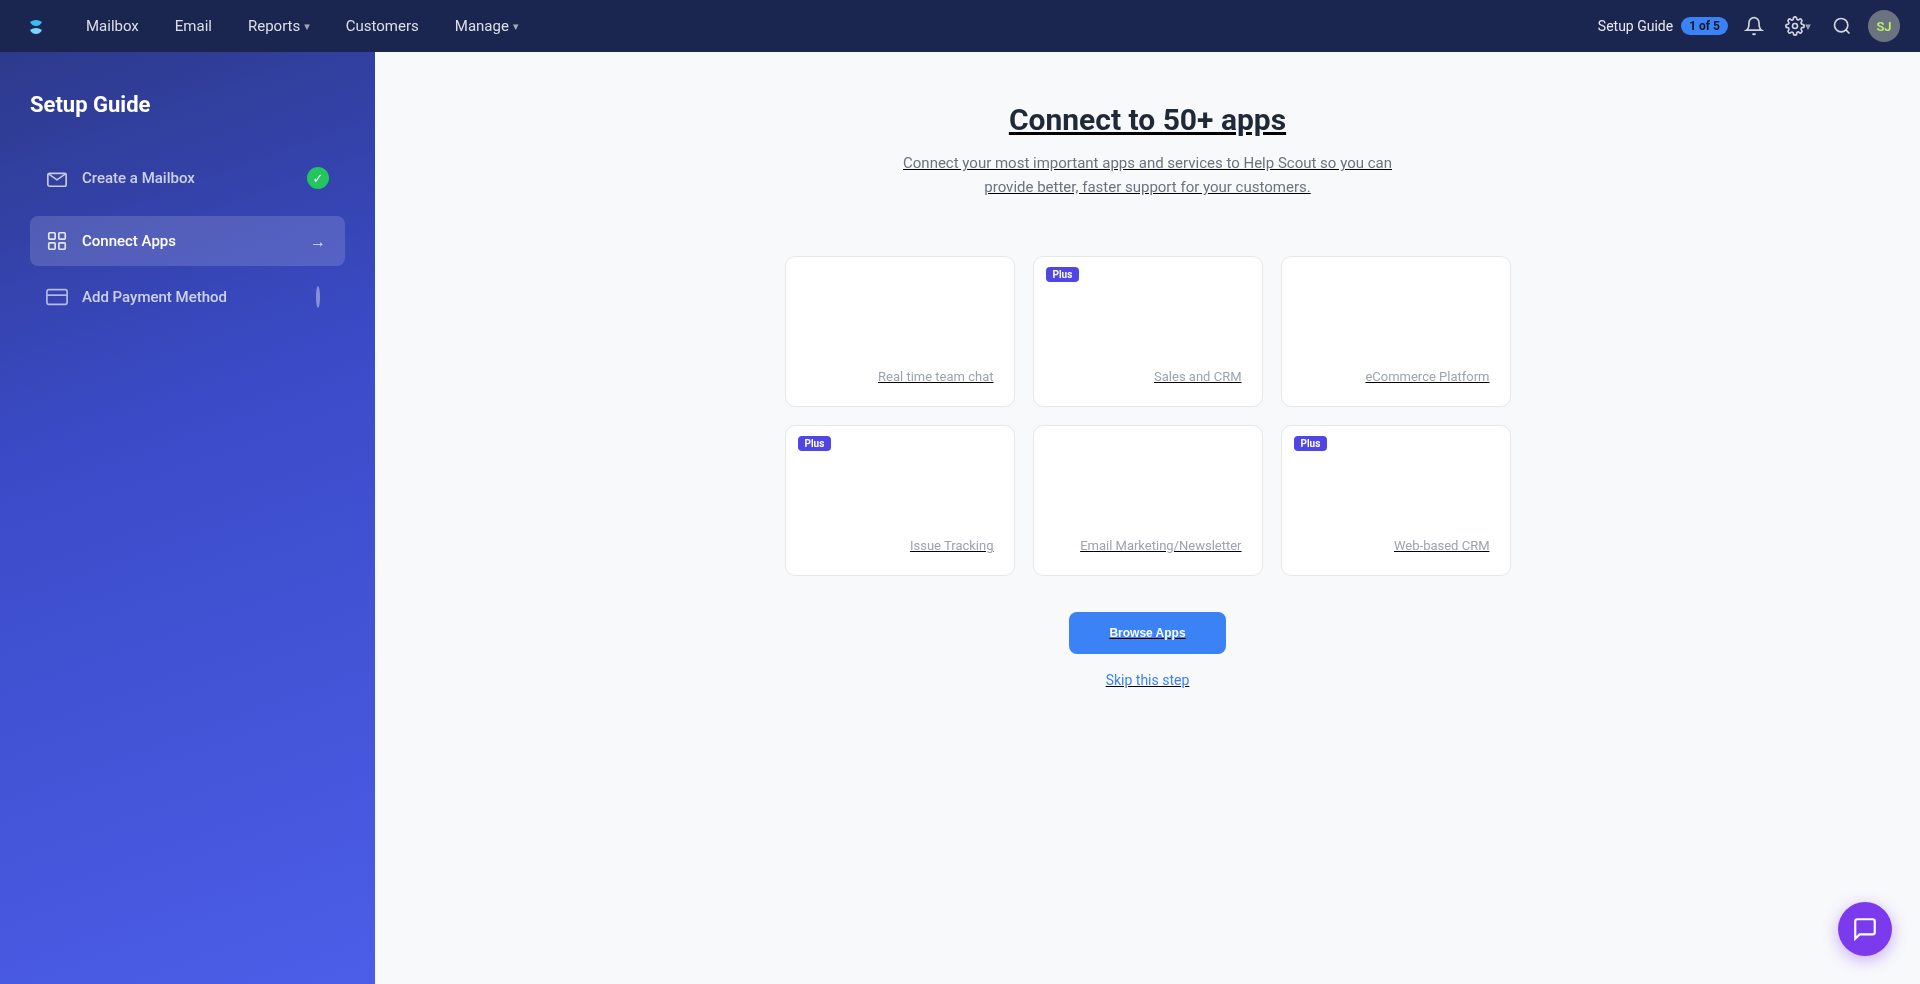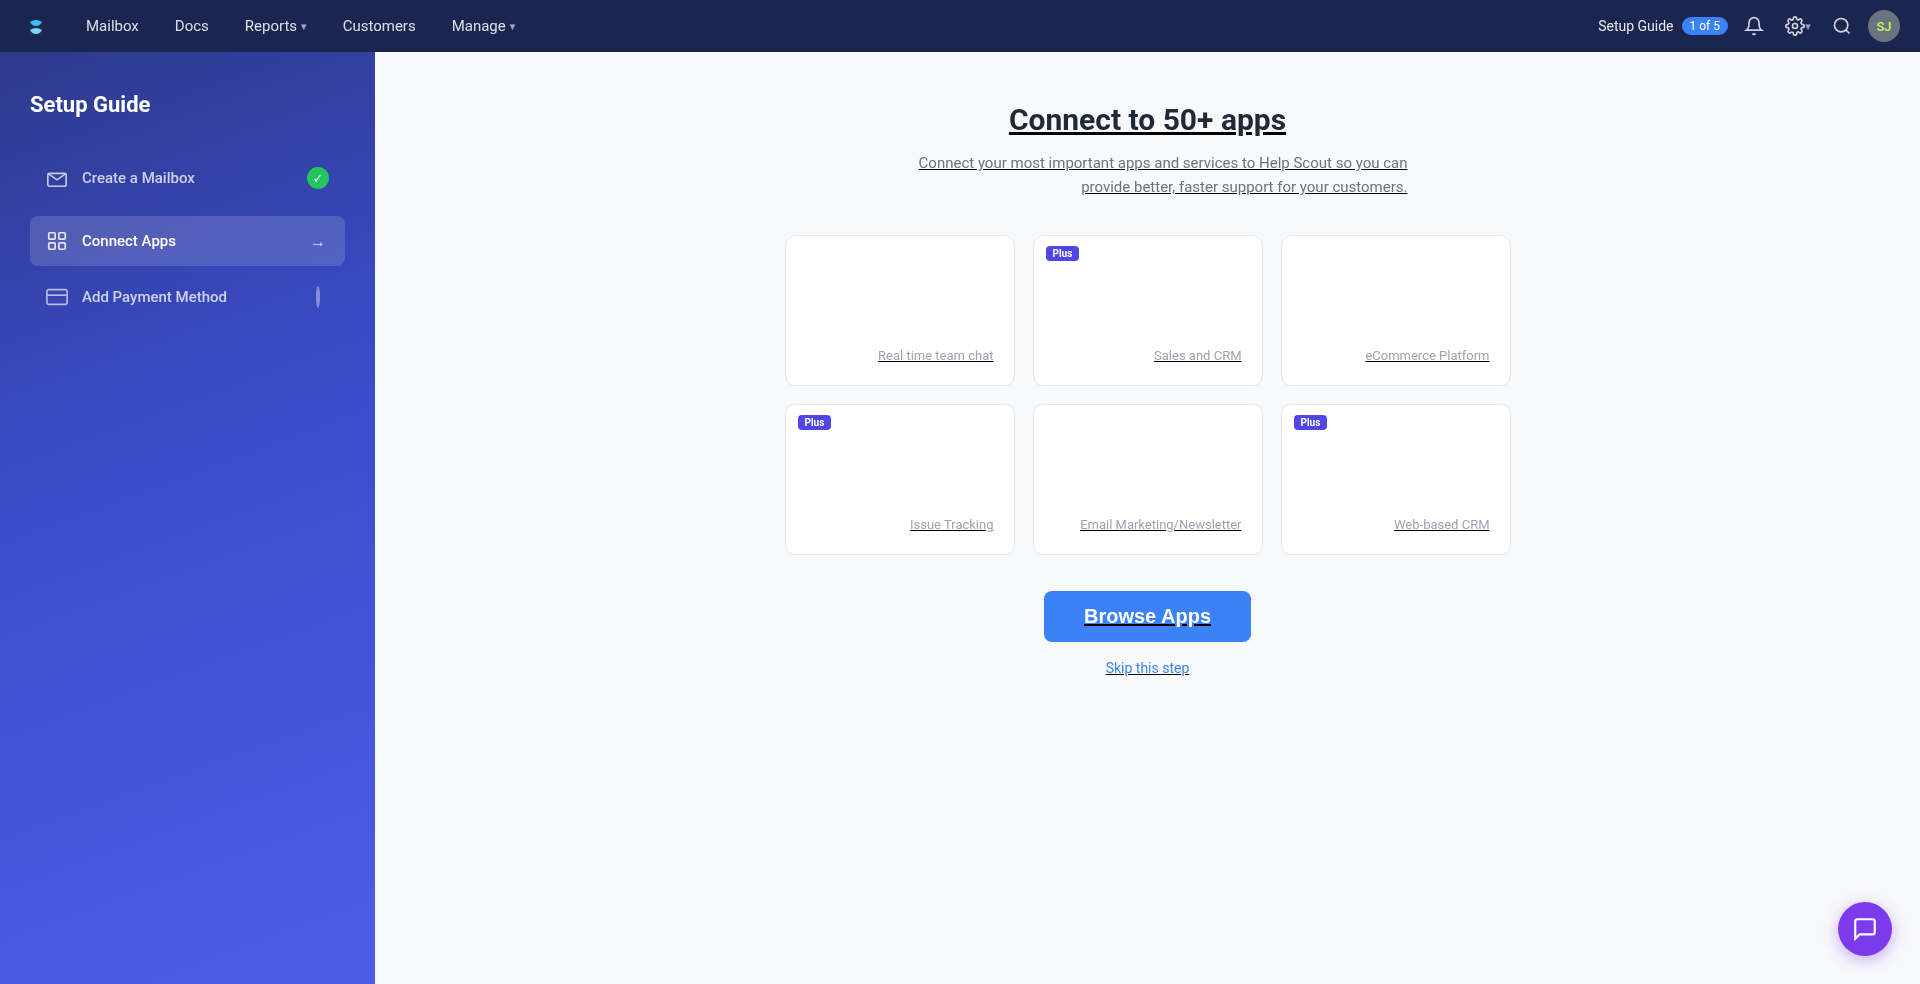--- a/index.html
+++ b/index.html
@@ -14,21 +14,21 @@
     .nav-logo svg { width: 32px; height: 32px; }
     .nav-item {
       color: rgba(255,255,255,0.85); font-size: 15px; padding: 6px 14px;
       cursor: pointer; border-radius: 4px; display: flex; align-items: center; gap: 4px;
     }
     .nav-spacer { flex: 1; }
     .setup-guide-badge {
       display: flex; align-items: center; gap: 8px; color: rgba(255,255,255,0.9); font-size: 14px;
     }
     .badge-pill {
-      background: #3b82f6; color: #ffffff; font-size: 12px; font-weight: 400;
+      background: #3b82f6; color: #0f172a; font-size: 12px; font-weight: 700;
       padding: 2px 8px; border-radius: 12px;
     }
     .nav-icon-btn {
       width: 36px; height: 36px; display: flex; align-items: center; justify-content: center;
       color: rgba(255,255,255,0.8); cursor: pointer; border-radius: 4px;
     }
     .avatar {
       width: 32px; height: 32px; border-radius: 50%; background: #6b7280;
       display: flex; align-items: center; justify-content: center;
       color: #bef264; font-size: 13px; font-weight: 600; cursor: pointer;
@@ -68,22 +68,22 @@
     
     .content-area {
       flex: 1; padding: 50px 60px; display: flex; flex-direction: column; align-items: center;
       background: #f8f9fb;
       text-decoration: underline;
     }
     .content-title {
       font-size: 30px; font-weight: 700; color: #1f2937; margin-bottom: 14px; text-align: center;
     }
     .content-subtitle {
-      font-size: 15px; color: #6b7280; text-align: right; max-width: 520px; line-height: 1.6;
-      margin-bottom: 36px;
+      font-size: 15px; color: #6b7280; text-align: center; max-width: 520px; line-height: 1.6;
+      margin-bottom: 57px;
     }
 
     
     .app-grid {
       display: grid; grid-template-columns: repeat(3, 230px); gap: 18px;
       margin-bottom: 36px;
     }
     .app-card {
       background: white; border-radius: 10px; border: 1px solid #e5e7eb;
       padding: 28px 20px 22px; display: flex; flex-direction: column;
@@ -97,21 +97,21 @@
     }
     .app-logo-area {
       height: 70px; display: flex; align-items: center; justify-content: center;
       margin-bottom: 14px;
     }
     .app-logo-area svg { max-width: 160px; max-height: 60px; }
     .app-desc { font-size: 13px; color: #9ca3af; text-align: center; }
 
     
     .browse-btn {
-      background: #3b82f6; color: white; font-size: 20px; font-weight: 600;
+      background: #3b82f6; color: white; font-size: 12px; font-weight: 600;
       padding: 14px 40px; border-radius: 8px; border: none; cursor: pointer;
       margin-bottom: 18px;
     }
     .skip-link {
       color: #3b82f6; font-size: 14px; cursor: pointer; text-decoration: none;
     }
 
     
     .chat-bubble {
       position: fixed; bottom: 28px; right: 28px;
@@ -130,21 +130,21 @@
 <nav class="top-nav">
   <div class="nav-logo">
     <svg viewBox="0 0 32 32" fill="none" xmlns="http://www.w3.org/2000/svg">
       <circle cx="16" cy="16" r="14" fill="#1a2550"></circle>
       <path d="M10 12 Q16 8 22 12 Q20 16 16 16 Q12 16 10 12Z" fill="#38bdf8"></path>
       <path d="M10 20 Q16 16 22 20 Q20 24 16 24 Q12 24 10 20Z" fill="#7dd3fc"></path>
     </svg>
   </div>
 
   <div class="nav-item">Mailbox</div>
-  <div class="nav-item">Docs</div>
+  <div class="nav-item">Email</div>
   <div class="nav-item">
     <span>Reports</span>
     <span class="chevron">▾</span>
   </div>
   <div class="nav-item">Customers</div>
   <div class="nav-item">
     <span>Manage</span>
     <span class="chevron">▾</span>
   </div>
 

